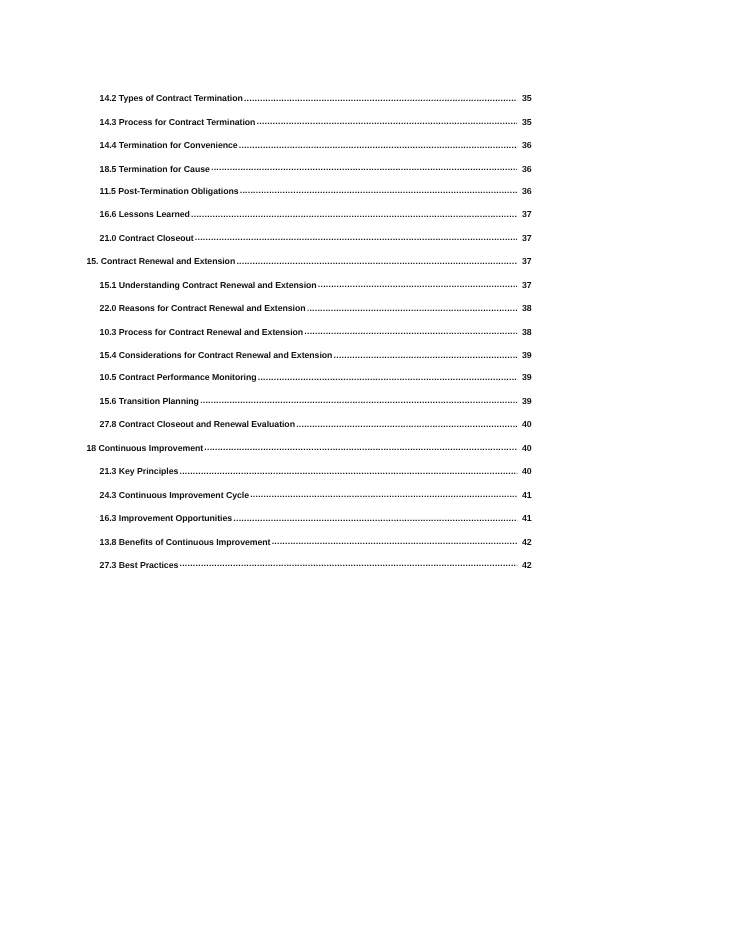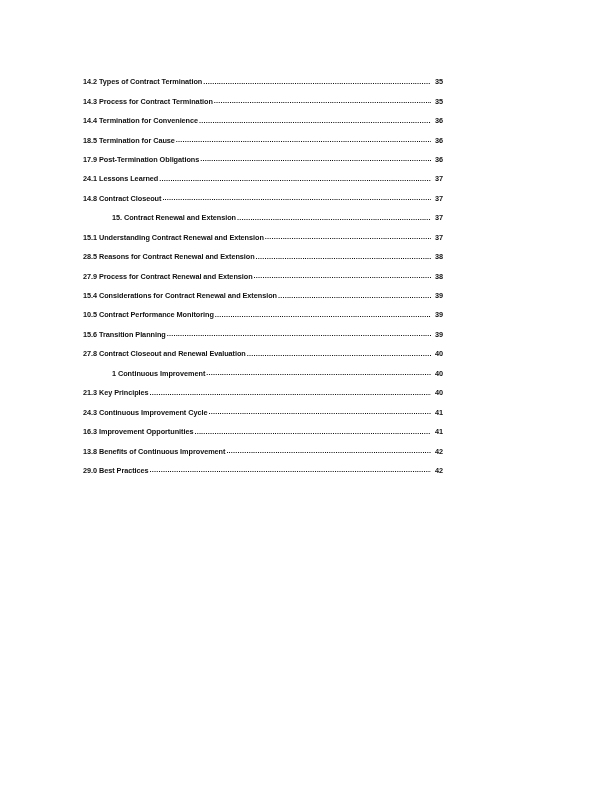--- a/index.html
+++ b/index.html
@@ -1,21 +1,21 @@
 <!DOCTYPE html>
 <html><head>
   <meta charset="utf-8">
   <style>
     html, body { margin: 0; padding: 0; background: #ffffff; }
     body { width: 612px; height: 792px; position: relative; overflow: hidden;
       font-family: "Liberation Sans", "DejaVu Sans", sans-serif; color: #111111; }
     .toc { position: absolute; left: 0; top: 72px; width: 516px; }
     .toc-row { position: relative; height: 19.45px; display: flex; align-items: center;
       font-size: 7.3px; font-weight: bold; letter-spacing: -0.05px; }
-    .toc-row.level-1 { padding-left: 112px; }
+    .toc-row.level-1 { padding-left: 72px; }
     .toc-row.level-2 { padding-left: 83px; }
     .toc-row .label { white-space: nowrap; background: #fff; padding-right: 1px; z-index: 1; }
     .toc-row .leader { flex: 1; overflow: hidden; white-space: nowrap; height: 10px; line-height: 10px;
       position: relative; }
     .toc-row .leader::before { content: "......................................................................................................................................................................................................................................................................................................................."; letter-spacing: 0.2px; font-weight: bold; }
     .toc-row .page { width: 12px; text-align: right; margin-right: 73px; white-space: nowrap; }
   </style>
 </head>
 <body>
 
@@ -34,51 +34,51 @@
       <span class="label">14.4 Termination for Convenience</span>
       <span class="leader"></span>
       <span class="page">36</span>
     </div>
   <div class="toc-row level-2">
       <span class="label">18.5 Termination for Cause</span>
       <span class="leader"></span>
       <span class="page">36</span>
     </div>
   <div class="toc-row level-2">
-      <span class="label">17.9 Post-Termination Obligations</span>
+      <span class="label">11.5 Post-Termination Obligations</span>
       <span class="leader"></span>
       <span class="page">36</span>
     </div>
   <div class="toc-row level-2">
-      <span class="label">24.1 Lessons Learned</span>
+      <span class="label">16.6 Lessons Learned</span>
       <span class="leader"></span>
       <span class="page">37</span>
     </div>
   <div class="toc-row level-2">
-      <span class="label">14.8 Contract Closeout</span>
+      <span class="label">21.0 Contract Closeout</span>
       <span class="leader"></span>
       <span class="page">37</span>
     </div>
   <div class="toc-row level-1">
       <span class="label">15. Contract Renewal and Extension</span>
       <span class="leader"></span>
       <span class="page">37</span>
     </div>
   <div class="toc-row level-2">
       <span class="label">15.1 Understanding Contract Renewal and Extension</span>
       <span class="leader"></span>
       <span class="page">37</span>
     </div>
   <div class="toc-row level-2">
-      <span class="label">28.5 Reasons for Contract Renewal and Extension</span>
+      <span class="label">22.0 Reasons for Contract Renewal and Extension</span>
       <span class="leader"></span>
       <span class="page">38</span>
     </div>
   <div class="toc-row level-2">
-      <span class="label">27.9 Process for Contract Renewal and Extension</span>
+      <span class="label">10.3 Process for Contract Renewal and Extension</span>
       <span class="leader"></span>
       <span class="page">38</span>
     </div>
   <div class="toc-row level-2">
       <span class="label">15.4 Considerations for Contract Renewal and Extension</span>
       <span class="leader"></span>
       <span class="page">39</span>
     </div>
   <div class="toc-row level-2">
       <span class="label">10.5 Contract Performance Monitoring</span>
@@ -89,21 +89,21 @@
       <span class="label">15.6 Transition Planning</span>
       <span class="leader"></span>
       <span class="page">39</span>
     </div>
   <div class="toc-row level-2">
       <span class="label">27.8 Contract Closeout and Renewal Evaluation</span>
       <span class="leader"></span>
       <span class="page">40</span>
     </div>
   <div class="toc-row level-1">
-      <span class="label">1 Continuous Improvement</span>
+      <span class="label">18 Continuous Improvement</span>
       <span class="leader"></span>
       <span class="page">40</span>
     </div>
   <div class="toc-row level-2">
       <span class="label">21.3 Key Principles</span>
       <span class="leader"></span>
       <span class="page">40</span>
     </div>
   <div class="toc-row level-2">
       <span class="label">24.3 Continuous Improvement Cycle</span>
@@ -114,17 +114,17 @@
       <span class="label">16.3 Improvement Opportunities</span>
       <span class="leader"></span>
       <span class="page">41</span>
     </div>
   <div class="toc-row level-2">
       <span class="label">13.8 Benefits of Continuous Improvement</span>
       <span class="leader"></span>
       <span class="page">42</span>
     </div>
   <div class="toc-row level-2">
-      <span class="label">29.0 Best Practices</span>
+      <span class="label">27.3 Best Practices</span>
       <span class="leader"></span>
       <span class="page">42</span>
     </div>
 </div>
 
 </body></html>

